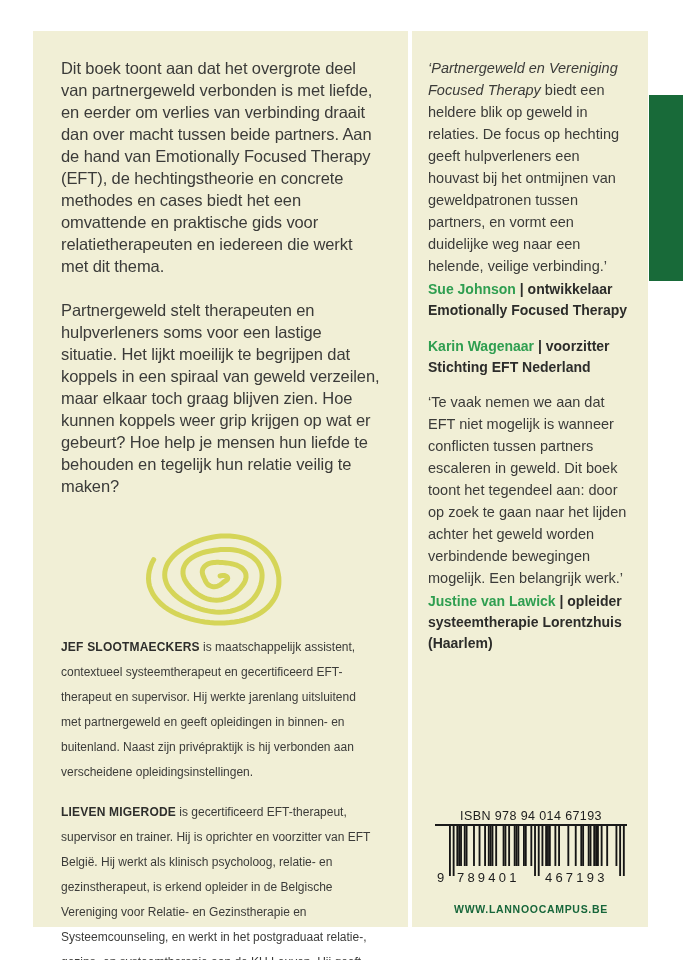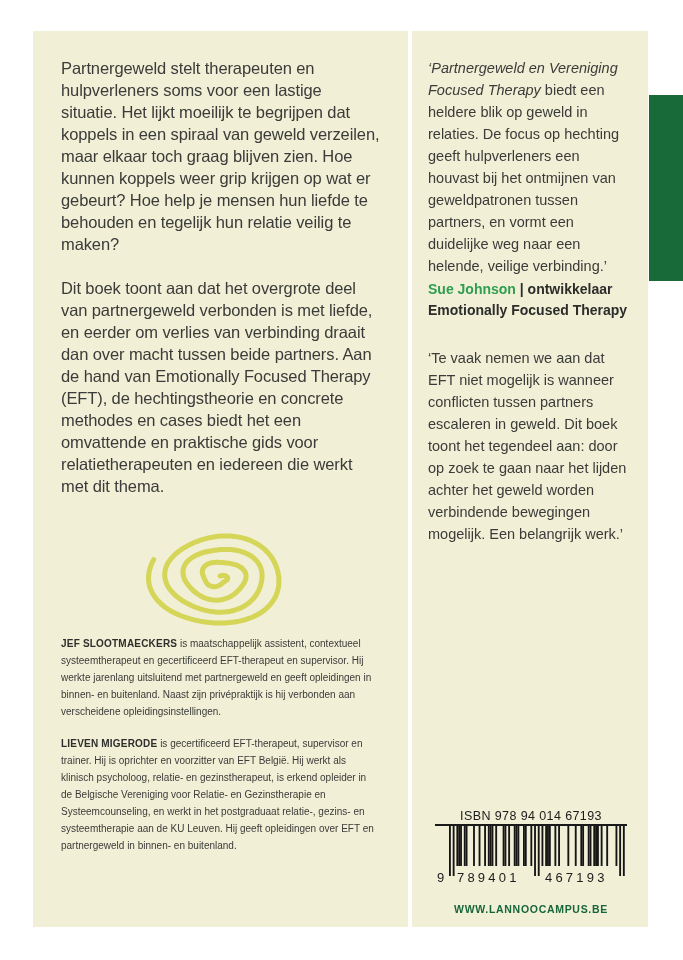--- a/index.html
+++ b/index.html
@@ -25,21 +25,21 @@
     background:#186a39;
   }
 
   
   .blurb{
     font-size:16.5px;line-height:22px;color:#3b3b39;
     margin:0 0 22px 0;letter-spacing:-0.1px;
   }
   .spiral-wrap{text-align:center;margin:2px 0 4px 0;height:112px;}
   .bio{
-    font-size:10px;line-height:17px;color:#3b3b39;
+    font-size:12px;line-height:25px;color:#3b3b39;
     margin:0 4px 15px 0;
   }
   .bio-name{font-weight:bold;color:#2e2e2c;letter-spacing:0.2px;}
 
   
   .quote{margin:0 0 13px 0;}
   .q-text{font-size:14.5px;line-height:22px;color:#3b3b39;margin:0;}
   .q-italic{font-style:italic;}
   .q-attr{font-size:14px;line-height:21px;font-weight:bold;color:#2c2c2a;margin:2px 0 0 0;}
   .q-name{color:#2f9e50;}
@@ -52,22 +52,22 @@
     font-size:10.5px;font-weight:bold;color:#17663a;
     letter-spacing:0.7px;margin-top:11px;white-space:nowrap;
   }
 </style>
 </head>
 <body>
 
 <div class="page">
 
   <section class="panel panel-left">
+    <p class="blurb">Dit boek toont aan dat het overgrote deel van partnergeweld verbonden is met liefde, en eerder om verlies van verbinding draait dan over macht tussen beide partners. Aan de hand van Emotionally Focused Therapy (EFT), de hechtingstheorie en concrete methodes en cases biedt het een omvattende en praktische gids voor relatietherapeuten en iedereen die werkt met dit thema.</p>
     <p class="blurb">Partnergeweld stelt therapeuten en hulpverleners soms voor een lastige situatie. Het lijkt moeilijk te begrijpen dat koppels in een spiraal van geweld verzeilen, maar elkaar toch graag blijven zien. Hoe kunnen koppels weer grip krijgen op wat er gebeurt? Hoe help je mensen hun liefde te behouden en tegelijk hun relatie veilig te maken?</p>
-    <p class="blurb">Dit boek toont aan dat het overgrote deel van partnergeweld verbonden is met liefde, en eerder om verlies van verbinding draait dan over macht tussen beide partners. Aan de hand van Emotionally Focused Therapy (EFT), de hechtingstheorie en concrete methodes en cases biedt het een omvattende en praktische gids voor relatietherapeuten en iedereen die werkt met dit thema.</p>
 
     <div class="spiral-wrap">
       <svg id="spiral-svg" width="170" height="112" viewBox="0 0 170 112">
           <path d="M83.1 57.0L83.5 56.9L83.9 56.7L84.5 56.6L85.1 56.5L85.8 56.5L86.6 56.5L87.4 56.6L88.1 56.7L88.8 57.0L89.5 57.3L90.0 57.7L90.4 58.2L90.6 58.7L90.7 59.2L90.6 59.7L90.5 60.1L90.1 60.6L89.8 61.0L89.3 61.4L88.8 61.7L88.3 62.0L87.8 62.3L87.3 62.6L86.9 63.0L86.4 63.3L85.9 63.7L85.4 64.1L84.9 64.6L84.3 65.1L83.6 65.6L82.8 66.1L81.9 66.6L80.9 67.0L79.8 67.4L78.7 67.6L77.5 67.7L76.3 67.7L75.2 67.5L74.1 67.2L73.0 66.8L72.1 66.3L71.2 65.7L70.5 65.0L69.9 64.3L69.4 63.6L68.9 62.8L68.5 62.1L68.2 61.3L67.8 60.5L67.5 59.8L67.1 59.0L66.7 58.1L66.4 57.3L66.0 56.4L65.7 55.4L65.5 54.4L65.3 53.3L65.3 52.2L65.5 51.1L65.8 50.0L66.4 48.9L67.1 47.8L68.1 46.9L69.2 46.0L70.4 45.3L71.8 44.6L73.3 44.1L74.9 43.8L76.5 43.5L78.1 43.4L79.7 43.3L81.3 43.3L82.9 43.4L84.5 43.4L86.1 43.6L87.7 43.7L89.3 43.9L91.0 44.1L92.7 44.4L94.4 44.7L96.2 45.1L97.9 45.6L99.7 46.2L101.4 46.9L103.0 47.8L104.5 48.8L105.8 50.0L106.9 51.2L107.8 52.6L108.5 54.0L108.9 55.5L109.0 57.0L109.0 58.5L108.7 59.9L108.3 61.4L107.7 62.8L107.0 64.2L106.1 65.5L105.2 66.8L104.2 68.1L103.2 69.4L102.1 70.6L100.9 71.8L99.6 73.1L98.2 74.3L96.7 75.5L95.0 76.6L93.2 77.7L91.2 78.6L89.0 79.5L86.8 80.2L84.4 80.7L81.9 81.0L79.4 81.2L76.9 81.1L74.4 80.8L71.9 80.3L69.6 79.6L67.3 78.8L65.2 77.8L63.2 76.7L61.3 75.5L59.5 74.3L57.9 73.0L56.3 71.6L54.8 70.2L53.4 68.7L52.1 67.2L50.8 65.6L49.6 63.9L48.6 62.2L47.6 60.4L46.9 58.5L46.3 56.5L46.0 54.5L46.0 52.4L46.2 50.3L46.8 48.3L47.7 46.3L48.9 44.3L50.4 42.5L52.1 40.8L54.1 39.2L56.3 37.8L58.7 36.5L61.2 35.4L63.8 34.4L66.4 33.5L69.2 32.8L71.9 32.2L74.7 31.7L77.6 31.2L80.5 30.9L83.5 30.6L86.5 30.5L89.5 30.4L92.7 30.6L95.8 30.8L99.0 31.3L102.1 31.9L105.2 32.8L108.1 33.9L110.9 35.2L113.6 36.7L116.0 38.4L118.1 40.3L120.0 42.3L121.5 44.4L122.8 46.7L123.8 49.0L124.5 51.4L124.9 53.8L125.1 56.1L125.0 58.5L124.8 60.9L124.4 63.3L123.8 65.6L123.1 68.0L122.2 70.3L121.1 72.6L119.8 74.9L118.3 77.2L116.5 79.4L114.5 81.6L112.3 83.6L109.7 85.5L106.9 87.3L103.9 88.9L100.6 90.2L97.1 91.3L93.5 92.2L89.8 92.8L86.0 93.1L82.2 93.2L78.4 93.0L74.6 92.6L70.9 91.9L67.3 91.1L63.8 90.1L60.4 89.0L57.2 87.7L54.0 86.3L50.9 84.7L47.8 83.1L44.9 81.3L42.2 79.4L39.5 77.3L37.1 75.1L34.8 72.7L32.8 70.2L31.0 67.6L29.6 64.8L28.6 61.9L27.9 58.9L27.7 55.9L27.9 52.9L28.5 49.9L29.5 47.0L30.9 44.1L32.7 41.4L34.8 38.8L37.1 36.3L39.7 33.9L42.6 31.8L45.6 29.7L48.8 27.8L52.1 26.0L55.6 24.3L59.2 22.8L63.0 21.4L66.9 20.2L70.9 19.1L75.1 18.2L79.4 17.6L83.8 17.1L88.3 16.9L92.9 17.0L97.4 17.4L101.9 18.1L106.3 19.1L110.5 20.4L114.6 22.0L118.4 23.9L122.0 26.0L125.3 28.4L128.2 30.9L130.9 33.7L133.2 36.5L135.3 39.4L137.0 42.5L138.5 45.6L139.7 48.7L140.6 51.9L141.3 55.2L141.8 58.5L141.9 61.8L141.8 65.2L141.4 68.5L140.6 71.9L139.5 75.3L138.0 78.6L136.0 81.8L133.7 85.0L131.0 88.0L127.8 90.8L124.3 93.3L120.4 95.7L116.3 97.7L111.9 99.5L107.2 101.0L102.5 102.1L97.6 103.0L92.6 103.6L87.6 104.0L82.6 104.0L77.7 103.9L72.7 103.5L67.8 102.9L62.9 102.1L58.1 101.1L53.3 99.9L48.6 98.5L44.0 96.8L39.6 94.9L35.3 92.7L31.2 90.3L27.4 87.7L23.9 84.8L20.8 81.6L18.1 78.3L15.8 74.8L14.0 71.1L12.6 67.3L11.8 63.5L11.5 59.6L11.7 55.7L12.3 51.8L13.4 48.0L14.8 44.2L16.7 40.6" fill="none" stroke="#d2d14a" stroke-width="5" stroke-linecap="round" opacity="0.9"></path>
         </svg>
     </div>
 
     <p class="bio">
       <span class="bio-name">JEF SLOOTMAECKERS</span><span> is maatschappelijk assistent, contextueel systeemtherapeut en gecertificeerd EFT-therapeut en supervisor. Hij werkte jarenlang uitsluitend met partnergeweld en geeft opleidingen in binnen- en buitenland. Naast zijn privépraktijk is hij verbonden aan verscheidene opleidingsinstellingen.</span>
     </p>
@@ -78,24 +78,26 @@
   </section>
 
   <section class="panel panel-right">
 
     <div class="quote">
       <p class="q-text"><span class="q-italic">‘Partnergeweld en Vereniging Focused Therapy</span><span> biedt een heldere blik op geweld in relaties. De focus op hechting geeft hulpverleners een houvast bij het ontmijnen van geweldpatronen tussen partners, en vormt een duidelijke weg naar een helende, veilige verbinding.’</span></p>
       <p class="q-attr"><span class="q-name">Sue Johnson</span><span> | ontwikkelaar Emotionally Focused Therapy</span></p>
     </div>
 
     <div class="quote">
+      <p class="q-attr"><span class="q-name">Karin Wagenaar</span><span> | voorzitter Stichting EFT Nederland</span></p>
     </div>
 
     <div class="quote">
       <p class="q-text"><span>‘Te vaak nemen we aan dat EFT niet mogelijk is wanneer conflicten tussen partners escaleren in geweld. Dit boek toont het tegendeel aan: door op zoek te gaan naar het lijden achter het geweld worden verbindende bewegingen mogelijk. Een belangrijk werk.’</span></p>
+      <p class="q-attr"><span class="q-name">Justine van Lawick</span><span> | opleider systeemtherapie Lorentzhuis (Haarlem)</span></p>
     </div>
 
     <div class="isbn-block">
       <div class="isbn-inner">
         <div class="isbn-label">ISBN 978 94 014 67193</div>
         <div class="isbn-rule"></div>
         <svg id="barcode-svg" width="192" height="62" viewBox="0 0 192 62">
             <rect x="14.00" y="0" width="1.85" height="50" fill="#151515"></rect>
             <rect x="17.70" y="0" width="1.85" height="50" fill="#151515"></rect>
             <rect x="21.40" y="0" width="1.85" height="40" fill="#151515"></rect>

